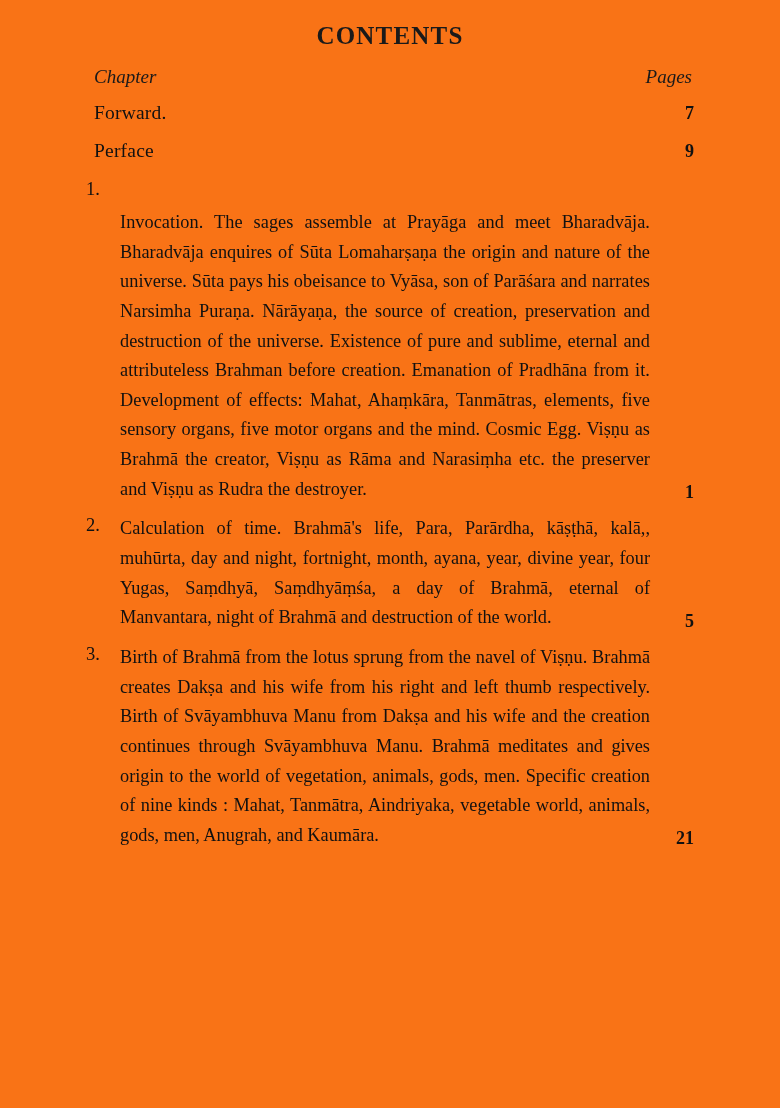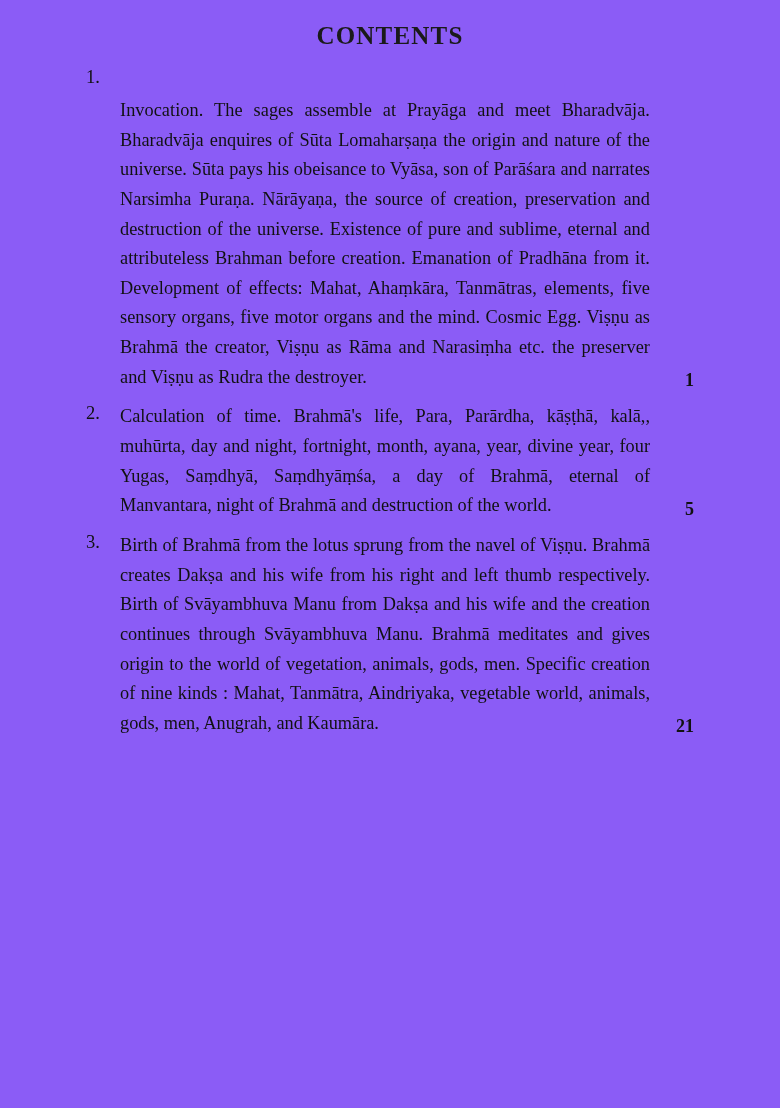--- a/index.html
+++ b/index.html
@@ -14,21 +14,21 @@
     color: #111111;
     position: relative;
     overflow: hidden;
   }
   .page {
     width: 780px;
     height: 1108px;
     box-sizing: border-box;
     padding: 22px 86px 0 86px;
     position: relative;
-    background: #8b5cf6;
+    background: #f97316;
   }
   .page-title {
     text-align: center;
     font-size: 25px;
     letter-spacing: 1.2px;
     font-variant: small-caps;
     font-family: "Liberation Serif", serif;
     margin: 0 0 16px 0;
     color: #1a1a1a;
   }
@@ -92,21 +92,33 @@
   }
   .entry.first .body { letter-spacing: 0.05px; margin-top: 30px; }
 </style>
 </head>
 <body>
 
 <div class="page">
 
   <h1 class="page-title">CONTENTS</h1>
 
+  <div class="col-head">
+    <span class="left">Chapter</span>
+    <span class="right">Pages</span>
+  </div>
 
+  <div class="front-row">
+    <span class="label">Forward.</span>
+    <span class="pg">7</span>
+  </div>
+  <div class="front-row">
+    <span class="label">Perface</span>
+    <span class="pg">9</span>
+  </div>
 
   <div class="entry first">
     <span class="num">1.</span>
     <span class="body">Invocation. The sages assemble at Prayāga and meet Bharadvāja. Bharadvāja enquires of Sūta Lomaharṣaṇa the origin and nature of the universe. Sūta pays his obeisance to Vyāsa, son of Parāśara and narrates Narsimha Puraṇa. Nārāyaṇa, the source of creation, preservation and destruction of the universe. Existence of pure and sublime, eternal and attributeless Brahman before creation. Emanation of Pradhāna from it. Development of effects: Mahat, Ahaṃkāra, Tanmātras, elements, five sensory organs, five motor organs and the mind. Cosmic Egg. Viṣṇu as Brahmā the creator, Viṣṇu as Rāma and Narasiṃha etc. the preserver and Viṣṇu as Rudra the destroyer.</span>
     <span class="pg">1</span>
   </div>
 
   <div class="entry">
     <span class="num">2.</span>
     <span class="body">Calculation of time. Brahmā's life, Para, Parārdha, kāṣṭhā, kalā,, muhūrta, day and night, fortnight, month, ayana, year, divine year, four Yugas, Saṃdhyā, Saṃdhyāṃśa, a day of Brahmā, eternal of Manvantara, night of Brahmā and destruction of the world.</span>

